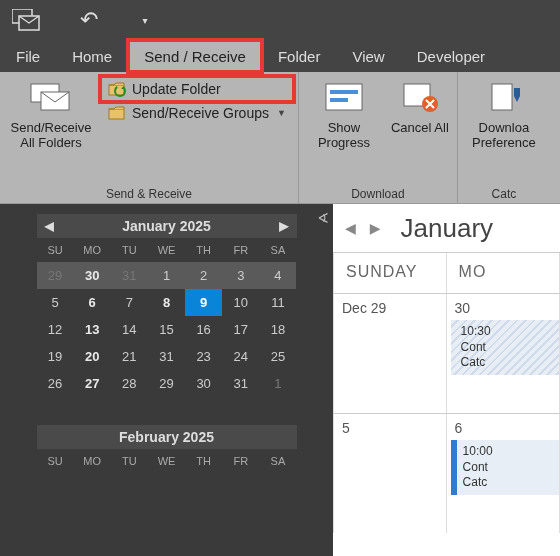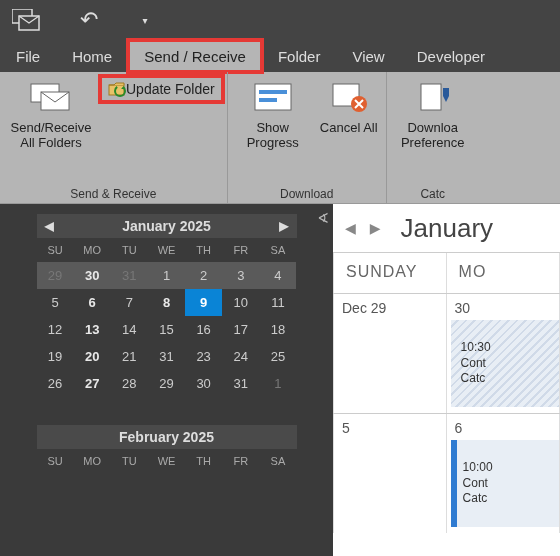--- a/index.html
+++ b/index.html
@@ -18,21 +18,21 @@
   .tab.highlighted { outline: 4px solid #e53935; outline-offset: -2px; }
 
   
   .ribbon { height: 132px; background: #b5b5b5; display: flex; color: #222; border-bottom: 1px solid #999; }
   .group { display: flex; flex-direction: column; border-right: 1px solid #999; padding: 4px 6px 2px; }
   .group-body { flex: 1; display: flex; gap: 6px; }
   .group-label { font-size: 12px; text-align: center; color: #333; padding-top: 2px; }
   .big-btn { display: flex; flex-direction: column; align-items: center; justify-content: flex-start; width: 90px; padding-top: 4px; cursor: pointer; font-size: 13px; text-align: center; gap: 4px; }
   .big-btn .icon-box { width: 44px; height: 36px; display: flex; align-items: center; justify-content: center; }
   .small-btns { display: flex; flex-direction: column; gap: 2px; padding-top: 2px; }
-  .small-btn { display: flex; align-items: center; gap: 0; font-size: 14px; padding: 2px 6px; cursor: pointer; }
+  .small-btn { display: flex; align-items: center; gap: 6px; font-size: 14px; padding: 2px 6px; cursor: pointer; }
   .small-btn.highlighted { outline: 4px solid #e53935; outline-offset: 0; }
   .small-icon { width: 18px; height: 18px; display: inline-flex; align-items: center; justify-content: center; }
   .dd { font-size: 9px; color: #444; margin-left: 2px; }
 
   
   .main { display: flex; height: 352px; }
   .sidebar { width: 333px; background: #3a3a3a; padding: 10px 20px; color: #ccc; position: relative; }
   .collapse { position: absolute; top: 6px; right: 4px; color: #bbb; font-size: 14px; }
 
   .cal { width: 260px; margin: 0 auto; }
@@ -53,21 +53,21 @@
   .content-header .nav-arrow { cursor: pointer; color: #888; }
   .content-header .title { font-size: 26px; color: #444; font-weight: 300; margin-left: 6px; }
 
   .calview { border-top: 1px solid #ccc; }
   .dow-row { display: flex; height: 40px; }
   .dow-cell { width: 130px; padding: 10px 12px; font-size: 16px; color: #666; letter-spacing: 1px; border-right: 1px solid #ddd; }
   .dow-cell:first-child { border-left: 1px solid #ddd; }
   .week-row { display: flex; border-top: 1px solid #ccc; height: 120px; }
   .day-cell { width: 130px; border-right: 1px solid #ddd; padding: 6px 8px; font-size: 14px; color: #555; position: relative; }
   .day-cell:first-child { border-left: 1px solid #ddd; }
-  .event { position: absolute; left: 4px; right: 0; background: #e8eef5; border-left: 6px solid #2f7bd1; padding: 20px 6px; font-size: 12px; color: #333; line-height: 1.3; }
+  .event { position: absolute; left: 4px; right: 0; background: #e8eef5; border-left: 6px solid #2f7bd1; padding: 4px 6px; font-size: 12px; color: #333; line-height: 1.3; }
   .event.hatched { background: repeating-linear-gradient(135deg, #e8eef5 0, #e8eef5 4px, #d0dae8 4px, #d0dae8 6px); border-left:none; padding-left: 10px; }
 </style>
 </head>
 <body>
 
 <div class="titlebar">
   <span class="qat-icon">
     <svg viewBox="0 0 28 22" width="28" height="22">
         <rect x="0" y="0" width="20" height="14" fill="none" stroke="#ddd" stroke-width="1.5"></rect>
         <rect x="7" y="7" width="20" height="14" fill="#444" stroke="#ddd" stroke-width="1.5"></rect>
@@ -104,20 +104,30 @@
         <div class="small-btn highlighted">
           <span class="small-icon">
             <svg width="18" height="18" viewBox="0 0 18 18">
                 <rect x="1" y="5" width="15" height="10" fill="#e8c268" stroke="#a07a20"></rect>
                 <path d="M1 5 L6 5 L8 3 L16 3 L16 5" fill="#e8c268" stroke="#a07a20"></path>
                 <circle cx="12" cy="11" r="5" fill="none" stroke="#2a8a2a" stroke-width="2" stroke-dasharray="20 6"></circle>
                 <path d="M15 7 L17 9 L13 9 Z" fill="#2a8a2a"></path>
               </svg>
           </span>
           <span>Update Folder</span>
+        </div>
+        <div class="small-btn">
+          <span class="small-icon">
+            <svg width="18" height="18" viewBox="0 0 18 18">
+                <rect x="1" y="5" width="15" height="10" fill="#e8c268" stroke="#a07a20"></rect>
+                <path d="M1 5 L6 5 L8 3 L16 3 L16 5" fill="#e8c268" stroke="#a07a20"></path>
+              </svg>
+          </span>
+          <span>Send/Receive Groups</span>
+          <span class="dd">▼</span>
         </div>
       </div>
     </div>
     <div class="group-label">Send &amp; Receive</div>
   </div>
 
   <div class="group">
     <div class="group-body">
       <div class="big-btn" style="width:78px">
         <span class="icon-box">

